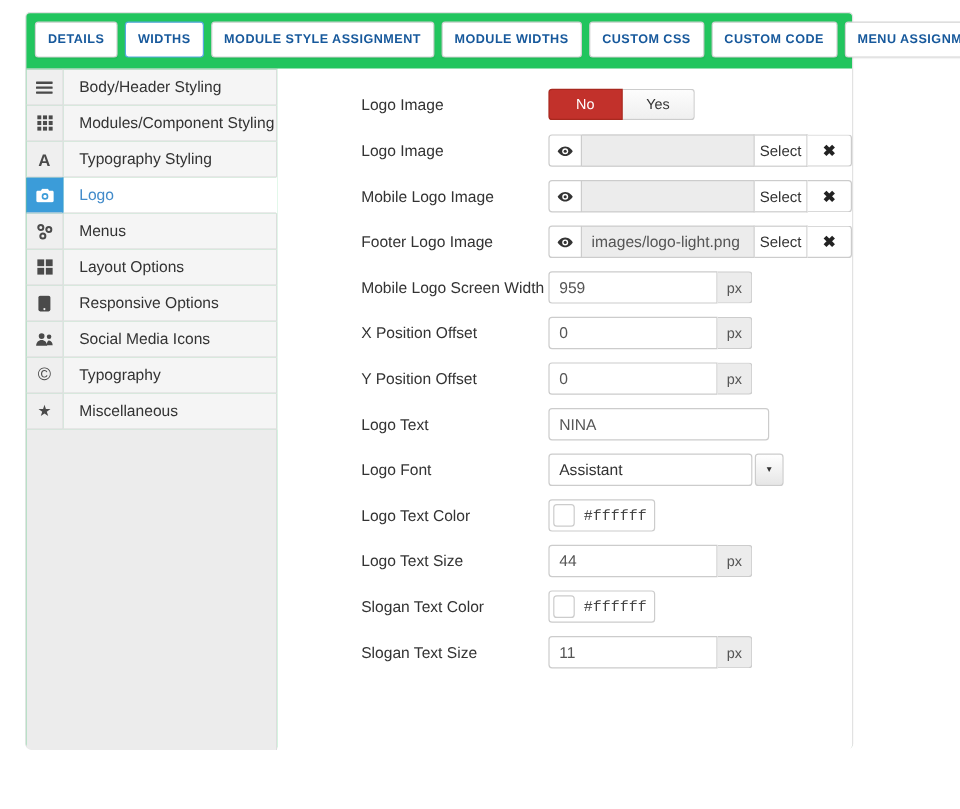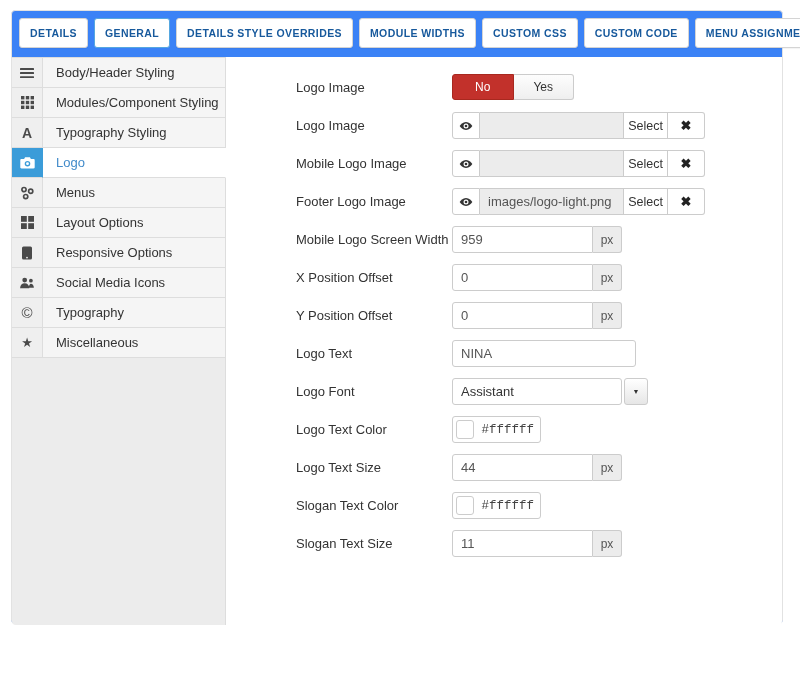--- a/index.html
+++ b/index.html
@@ -2,22 +2,22 @@
 <html><head>
 <meta charset="utf-8">
 <style>
   * { margin:0; padding:0; box-sizing:border-box; }
   html,body { background:#fff; }
   .page {
     position:relative; width:800px; height:674px; overflow:hidden;
     background:#fff; font-family:"Liberation Sans", sans-serif;
   }
   .panel {
-    position:absolute; left:11px; top:10px; width:772px; height:614px;
-    border:1px solid #e2e2e2; border-radius:4px; background:#3b82f6;
+    position:absolute; left:21px; top:10px; width:690px; height:614px;
+    border:1px solid #e2e2e2; border-radius:4px; background:#22c55e;
   }
   
   .tabbar { display:flex; gap:6px; padding:7px 7px 9px 7px; }
   .tab {
     height:30px; padding:0 10px; white-space:nowrap;
     font-family:"Liberation Sans", sans-serif;
     font-size:10.5px; font-weight:bold; letter-spacing:0.4px;
     color:#17599c; background:#fff;
     border:1px solid #d4d4d4; border-radius:3px;
     box-shadow:0 1px 1px rgba(0,0,0,0.05); cursor:pointer;
@@ -114,22 +114,22 @@
   .color-value { font-family:"Liberation Mono", monospace; font-size:12.5px; color:#444; }
 </style>
 </head>
 <body>
 
 <div class="page">
   <div class="panel">
 
     <div class="tabbar">
       <button class="tab">DETAILS</button>
-      <button class="tab active">GENERAL</button>
-      <button class="tab">DETAILS STYLE OVERRIDES</button>
+      <button class="tab active">WIDTHS</button>
+      <button class="tab">MODULE STYLE ASSIGNMENT</button>
       <button class="tab">MODULE WIDTHS</button>
       <button class="tab">CUSTOM CSS</button>
       <button class="tab">CUSTOM CODE</button>
       <button class="tab">MENU ASSIGNMENT</button>
     </div>
 
     <div class="panel-body">
 
       <nav class="sidebar">
 

